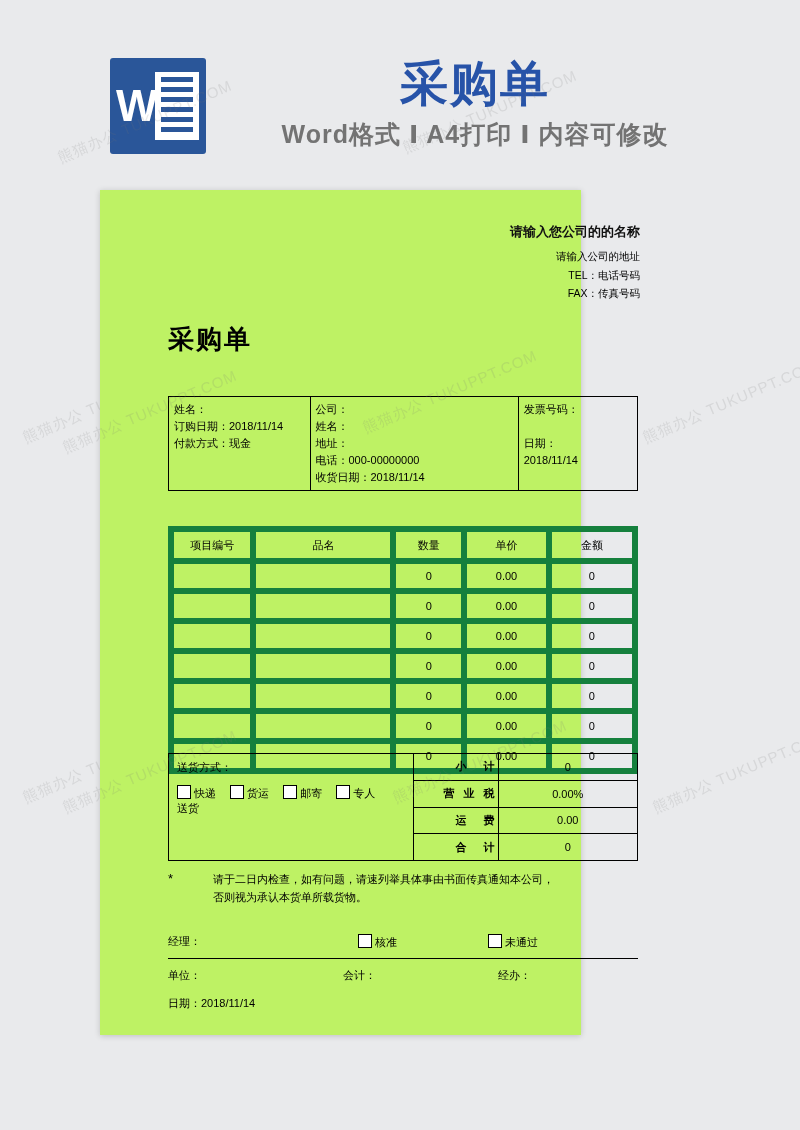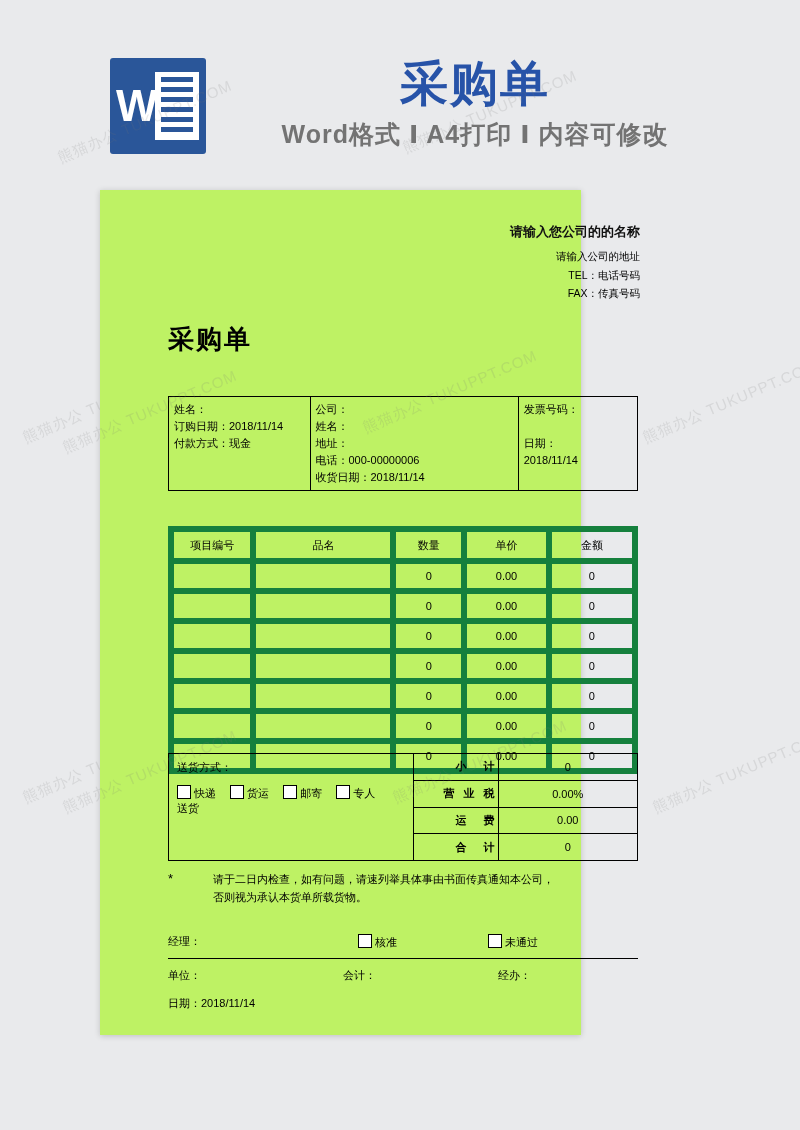--- a/index.html
+++ b/index.html
@@ -191,21 +191,21 @@
           <tr>
         <td class="c1" rowspan="1">
           <div>姓名：</div>
           <div>订购日期：2018/11/14</div>
           <div>付款方式：现金</div>
         </td>
         <td class="c2">
           <div>公司：</div>
           <div>姓名：</div>
           <div>地址：</div>
-          <div>电话：000-00000006</div>
+          <div>电话：000-00000000</div>
           <div>收货日期：2018/11/14</div>
         </td>
         <td class="c3">
           <div>发票号码：</div>
           <div style="height:17px;"></div>
           <div>日期：</div>
           <div>2018/11/14</div>
         </td>
       </tr>
     </tbody>

